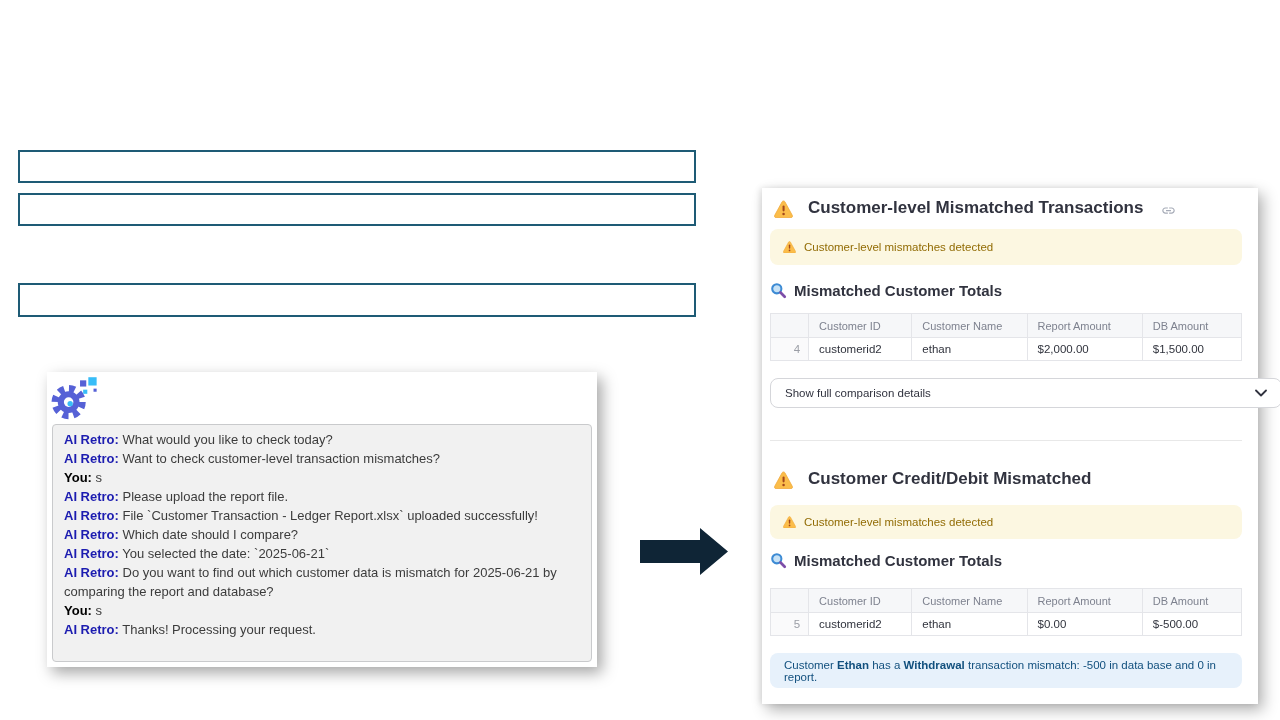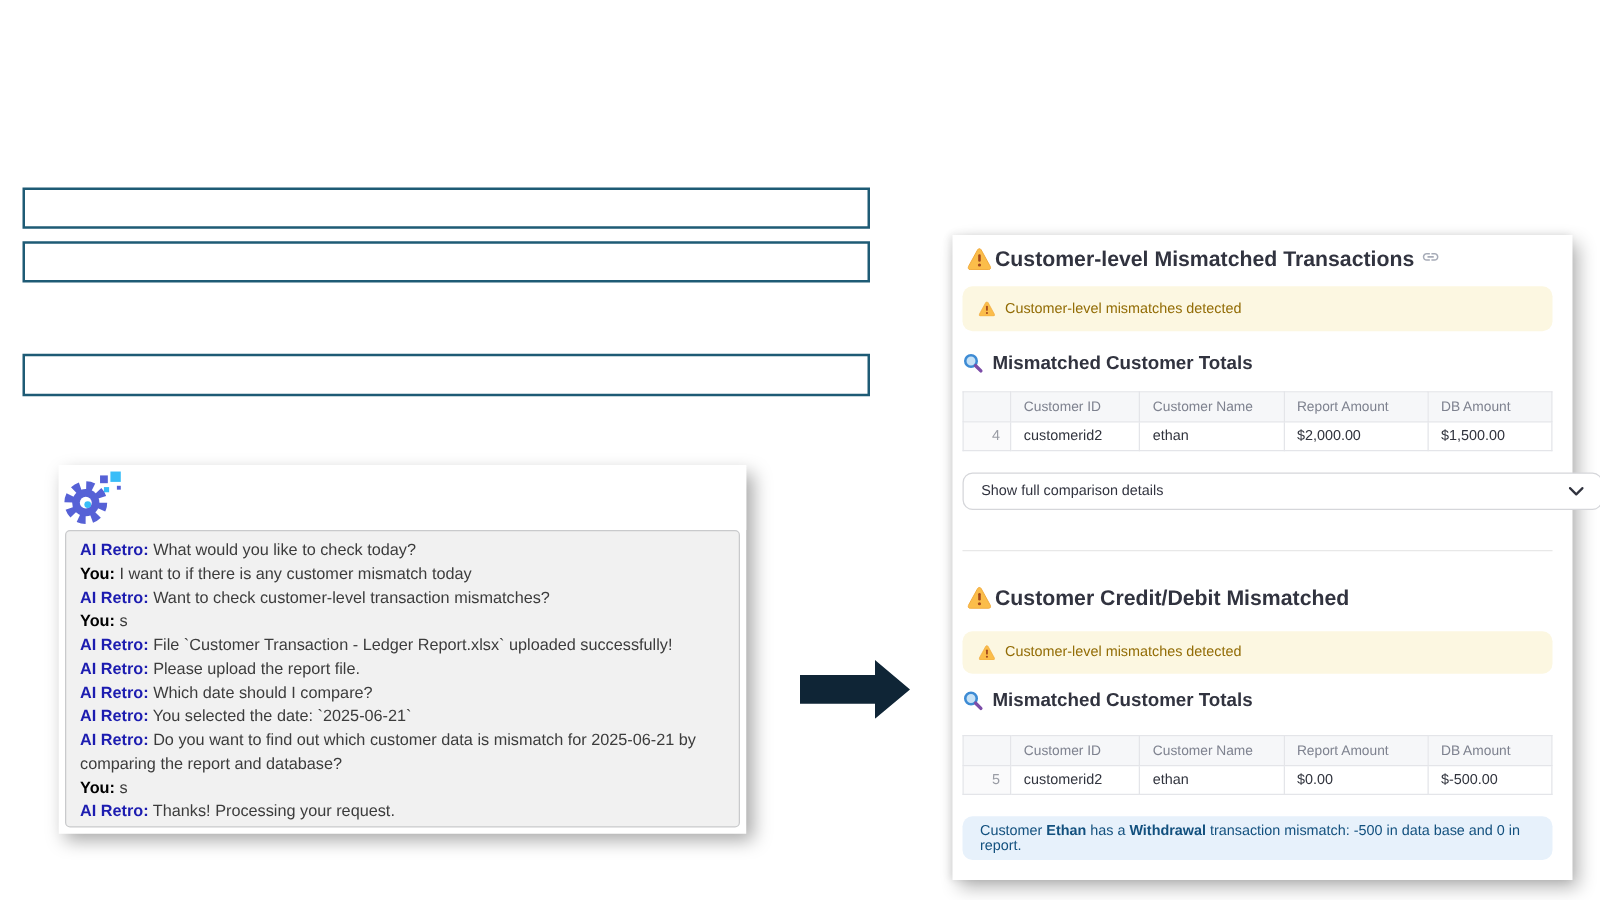--- a/index.html
+++ b/index.html
@@ -49,21 +49,21 @@
   .msg.ai  .speaker { color:#1C1CB0; }
   .msg.you .speaker { color:#000000; }
   
   .flow-arrow { position:absolute; left:640px; top:528px; width:88px; height:47px; }
   
   .panel {
     position:absolute; left:762px; top:188px; width:496px; height:516px;
     background:#ffffff;
     box-shadow:5px 6px 14px rgba(0,0,0,0.30), -2px 0 6px rgba(0,0,0,0.10);
   }
-  .sec-heading { position:absolute; left:12px; display:flex; align-items:flex-start; gap:3px; }
+  .sec-heading { position:absolute; left:12px; display:flex; align-items:flex-end; gap:15px; }
   .sec-heading .h-text { font-size:17px; font-weight:700; color:#31333F; white-space:nowrap; }
   #heading-1 { top:10px; }
   #heading-2 { top:281px; }
   .anchor-link { margin-left:3px; display:flex; align-items:center; }
   .warn-banner {
     position:absolute; left:8px; width:472px; background:#FCF7E1; border-radius:8px;
     display:flex; align-items:center; gap:8px; padding:0 13px; box-sizing:border-box;
     color:#926C05; font-size:11.5px;
   }
   #warn-1 { top:41px;  height:36px; }
@@ -118,25 +118,24 @@
         <circle cx="17" cy="26" r="4.6" fill="#ffffff"></circle>
         <circle cx="18.5" cy="27.5" r="2.6" fill="#38BDF8"></circle>
         <rect x="36" y="2" width="8" height="8" fill="#38BDF8"></rect>
         <rect x="28" y="5" width="6" height="6" fill="#5661D6"></rect>
         <rect x="31" y="14" width="4" height="4" fill="#38BDF8"></rect>
         <rect x="41" y="13" width="3" height="3" fill="#5661D6"></rect>
       </svg>
     </div>
     <div class="chat-body">
       <div class="msg ai"><span class="speaker">AI Retro:</span><span> What would you like to check today?</span></div>
-      <div class="msg you"><span class="speaker">You:</span><span> I want to if there is any customer mismatch today</span></div>
       <div class="msg ai"><span class="speaker">AI Retro:</span><span> Want to check customer-level transaction mismatches?</span></div>
       <div class="msg you"><span class="speaker">You:</span><span> s</span></div>
+      <div class="msg ai"><span class="speaker">AI Retro:</span><span> Please upload the report file.</span></div>
       <div class="msg ai"><span class="speaker">AI Retro:</span><span> File `Customer Transaction - Ledger Report.xlsx` uploaded successfully!</span></div>
-      <div class="msg ai"><span class="speaker">AI Retro:</span><span> Please upload the report file.</span></div>
       <div class="msg ai"><span class="speaker">AI Retro:</span><span> Which date should I compare?</span></div>
       <div class="msg ai"><span class="speaker">AI Retro:</span><span> You selected the date: `2025-06-21`</span></div>
       <div class="msg ai"><span class="speaker">AI Retro:</span><span> Do you want to find out which customer data is mismatch for 2025-06-21 by comparing the report and database?</span></div>
       <div class="msg you"><span class="speaker">You:</span><span> s</span></div>
       <div class="msg ai"><span class="speaker">AI Retro:</span><span> Thanks! Processing your request.</span></div>
     </div>
   </div>
 
   <svg class="flow-arrow" viewBox="0 0 88 47">
     <polygon points="0,12 60,12 60,0 88,23.5 60,47 60,35 0,35" fill="#0F2536"></polygon>

